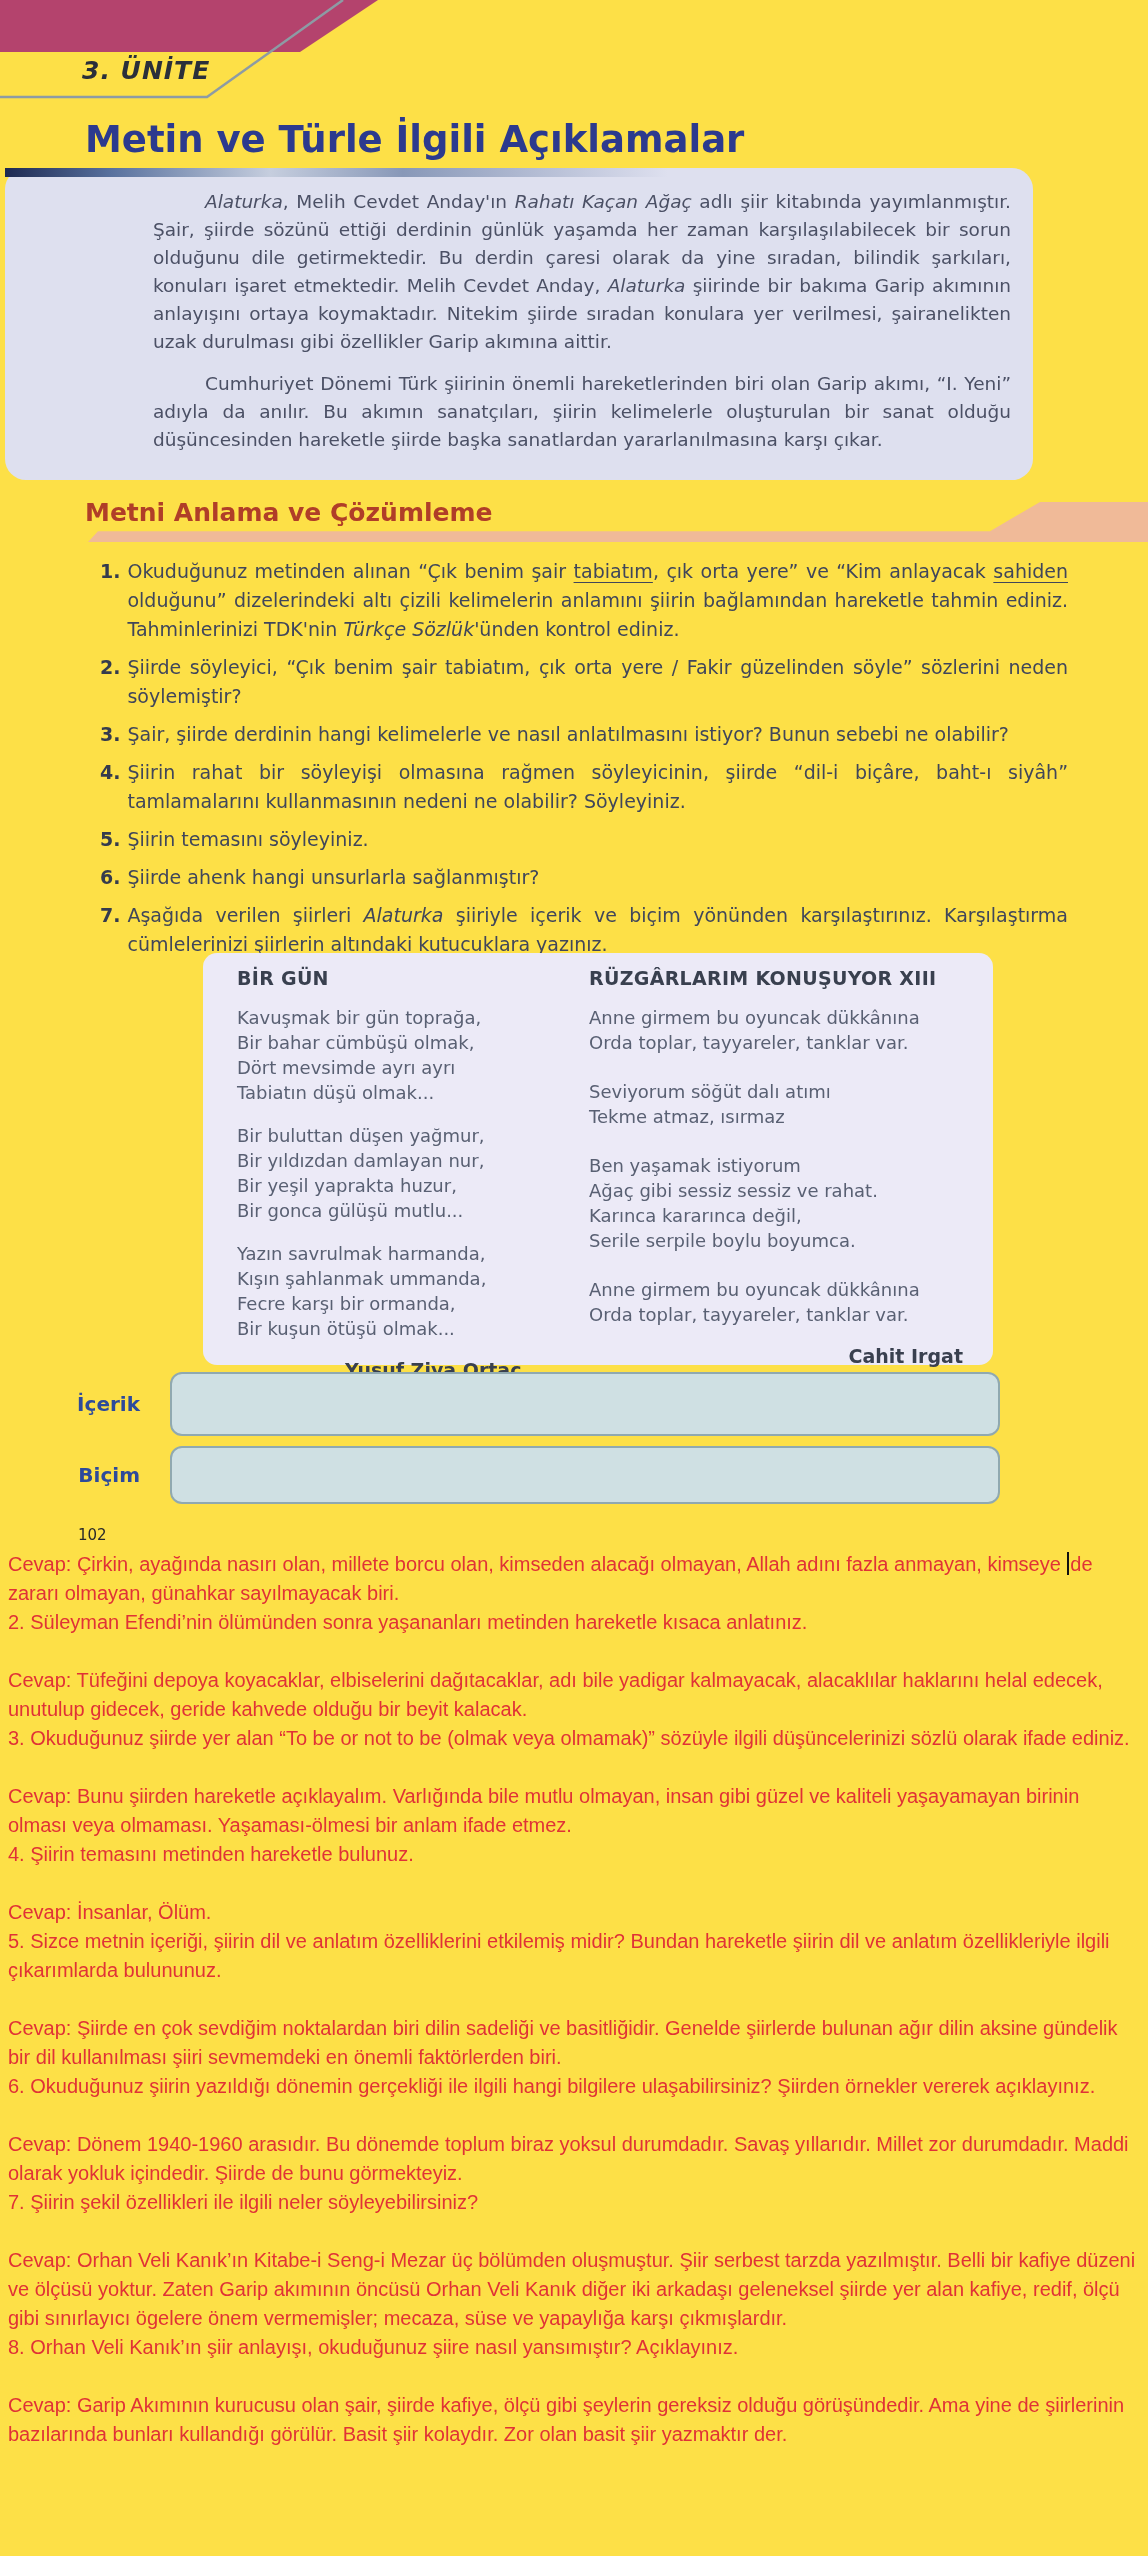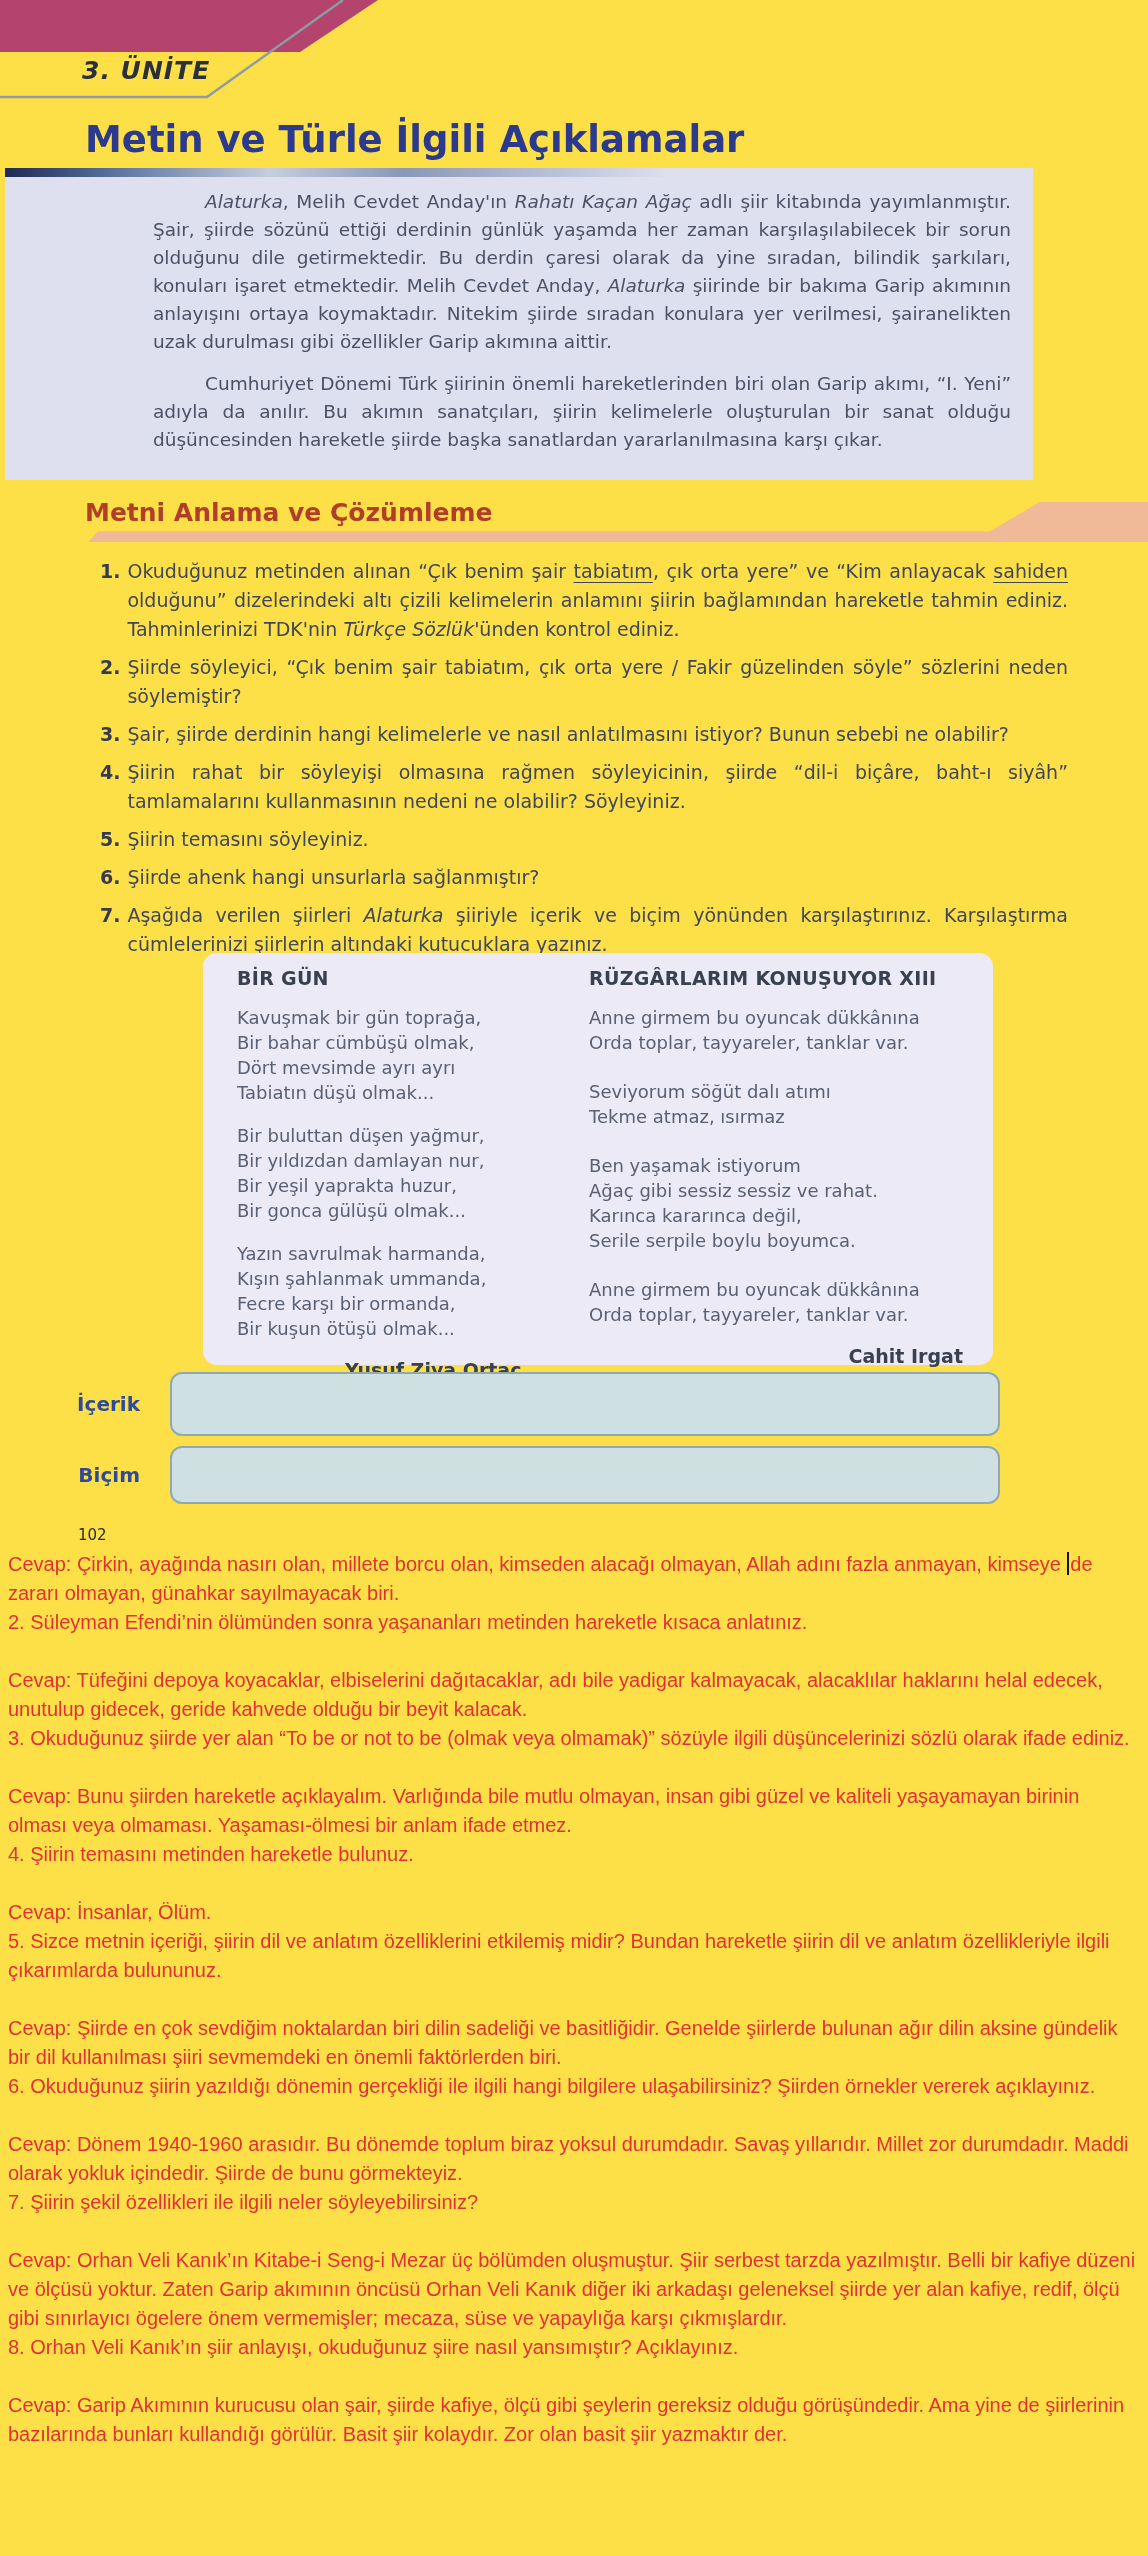--- a/index.html
+++ b/index.html
@@ -14,21 +14,21 @@
     position:absolute;top:56px;left:82px;
     font-size:25px;font-weight:bold;font-style:italic;color:#2a2f3a;letter-spacing:1px;
   }
   
   .exp-title{
     position:absolute;top:118px;left:85px;margin:0;
     font-size:37px;font-weight:bold;color:#2c3a8e;
   }
   .info-box{
     position:absolute;top:168px;left:5px;width:1028px;
-    background:#dee0ef;padding:20px 22px 26px 148px;box-sizing:border-box;
+    background:#dee0ef;padding:20px 22px 26px 148px;box-sizing:border-box;border-radius:21px;
   }
   .info-box::before{
     content:"";position:absolute;top:0;left:0;width:86%;height:9px;
     background:linear-gradient(90deg,#1d2951 0%,#58719e 12%,#c6cede 30%,#8898b8 45%,#dee0ef 75%);
   }
   .info-box p{
     margin:0 0 14px 0;font-size:18.5px;line-height:28px;color:#4b5065;
     text-align:justify;text-indent:52px;
   }
   .info-box p:last-child{margin-bottom:0;}
@@ -144,21 +144,21 @@
       <div class="stanza">
         <div class="pline">Kavuşmak bir gün toprağa,</div>
         <div class="pline">Bir bahar cümbüşü olmak,</div>
         <div class="pline">Dört mevsimde ayrı ayrı</div>
         <div class="pline">Tabiatın düşü olmak...</div>
       </div>
       <div class="stanza">
         <div class="pline">Bir buluttan düşen yağmur,</div>
         <div class="pline">Bir yıldızdan damlayan nur,</div>
         <div class="pline">Bir yeşil yaprakta huzur,</div>
-        <div class="pline">Bir gonca gülüşü olmak...</div>
+        <div class="pline">Bir gonca gülüşü mutlu...</div>
       </div>
       <div class="stanza">
         <div class="pline">Yazın savrulmak harmanda,</div>
         <div class="pline">Kışın şahlanmak ummanda,</div>
         <div class="pline">Fecre karşı bir ormanda,</div>
         <div class="pline">Bir kuşun ötüşü olmak...</div>
       </div>
       <div class="poet-left">Yusuf Ziya Ortaç</div>
     </div>
     <div class="poem-col-right">

